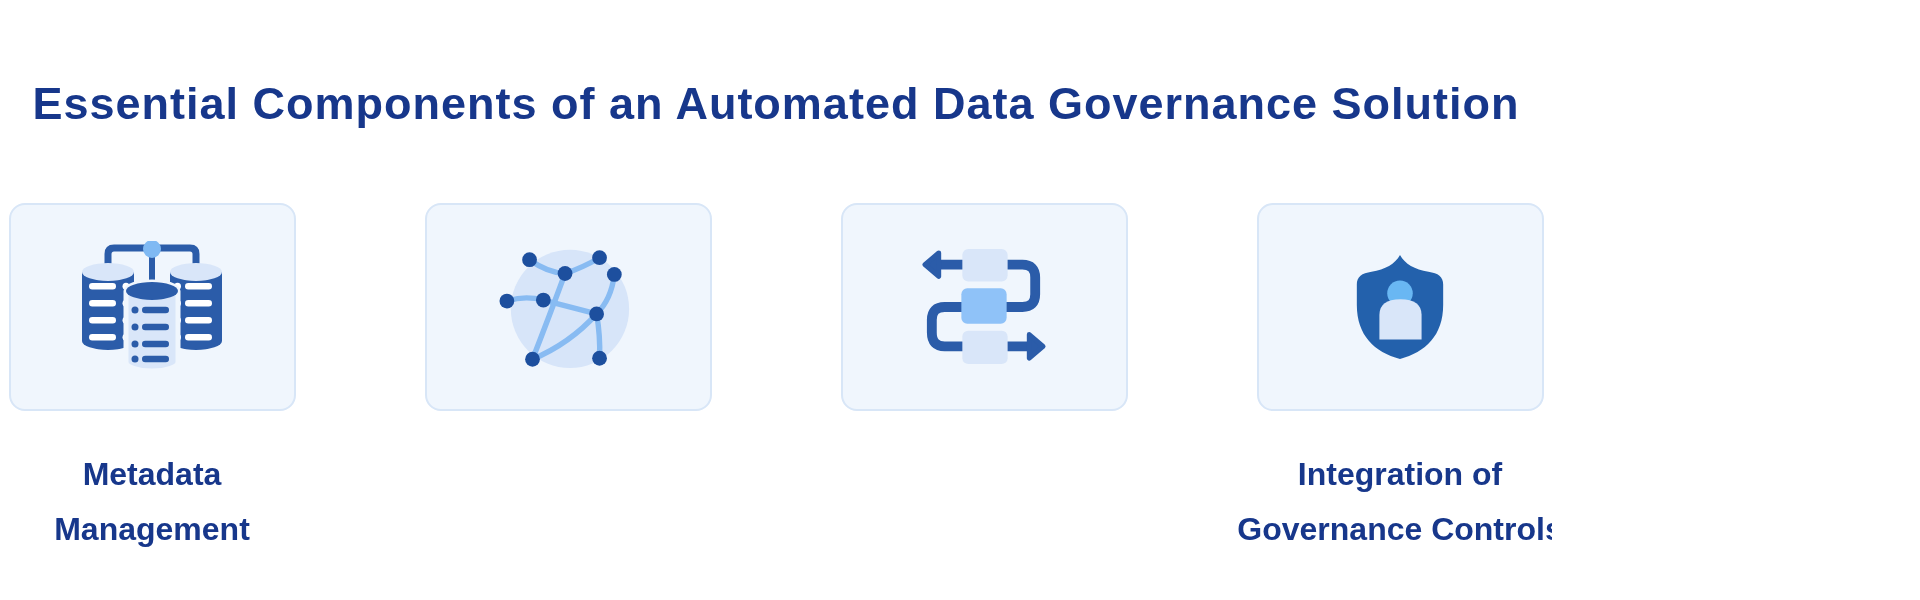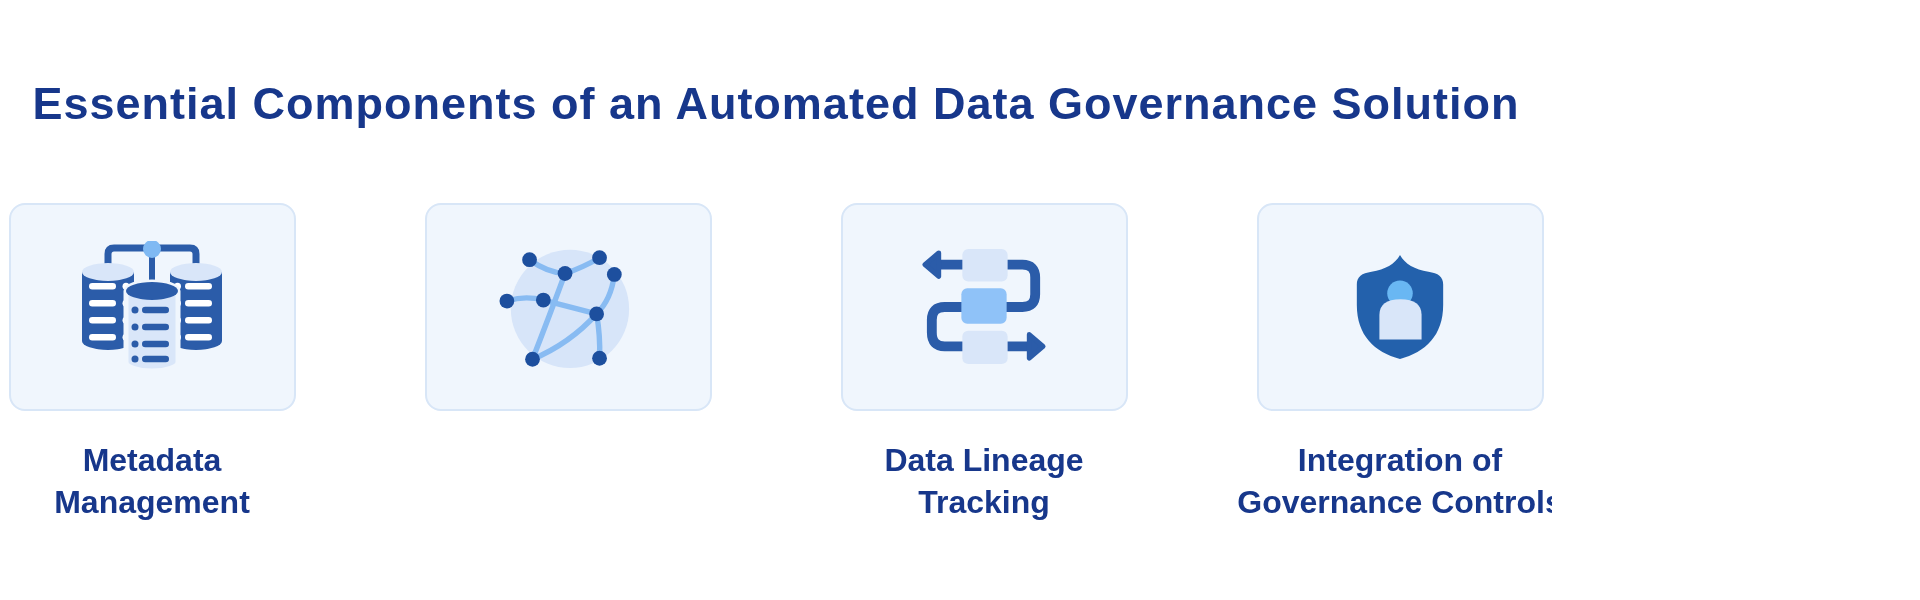--- a/index.html
+++ b/index.html
@@ -48,25 +48,25 @@
     width: 287px;
     height: 208px;
     background: var(--card-bg, #f0f6fd);
     border: 2px solid var(--card-border, #d8e6f7);
     border-radius: 16px;
     display: flex;
     align-items: center;
     justify-content: center;
   }
   .component-label {
-    margin-top: 28px;
+    margin-top: 36px;
     width: max-content;
     max-width: 360px;
     font-size: 32px;
-    line-height: 42px;
+    line-height: 55px;
     font-weight: 700;
     text-align: center;
     white-space: pre-line;
     color: var(--label-text, #17378b);
   }
   
   .f-dark  { fill:   var(--icon-dark-blue, #2b5ca9); }
   .s-dark  { stroke: var(--icon-dark-blue, #2b5ca9); }
   .f-navy  { fill:   var(--icon-navy, #1d4f9e); }
   .f-light { fill:   var(--icon-light, #d9e6f9); }
@@ -176,22 +176,20 @@
           <path d="M14,18 H103 Q116,18 116,31 V48 Q116,61 103,61 H24 Q11,61 11,74 V87 Q11,101 24,101 H110" fill="none" class="s-dark" stroke-width="10"></path>
 
           <path d="M18,6 L4,18 L18,30 Z" class="f-dark s-dark" stroke-width="5" stroke-linejoin="round"></path>
           <path d="M110,89 L124,101 L110,113 Z" class="f-dark s-dark" stroke-width="5" stroke-linejoin="round"></path>
 
           <rect x="42" y="2" width="46" height="33" rx="6" class="f-light"></rect>
           <rect x="41" y="42" width="46" height="36" rx="6" class="f-mid"></rect>
           <rect x="42" y="85" width="46" height="34" rx="6" class="f-light"></rect>
         </svg>
       </div>
-      <div class="component-label">Data Lineage
-Tracking</div>
     </div>
 
     <div class="component-col">
       <div class="card">
         <svg width="104" height="114" viewBox="0 0 106 114">
           <path d="M53,4 C58,13 68,19 82,21 C92,22.5 97,26 97,34 L97,55 C97,86 79,103 53,110 C27,103 9,86 9,55 L9,34 C9,26 14,22.5 24,21 C38,19 48,13 53,4 Z" class="f-shield"></path>
           <circle cx="53" cy="43" r="13" class="f-head"></circle>
           <path d="M32,90 L32,65 Q32,49 53.5,49 Q75,49 75,65 L75,90 Z" class="f-light"></path>
         </svg>
       </div>

